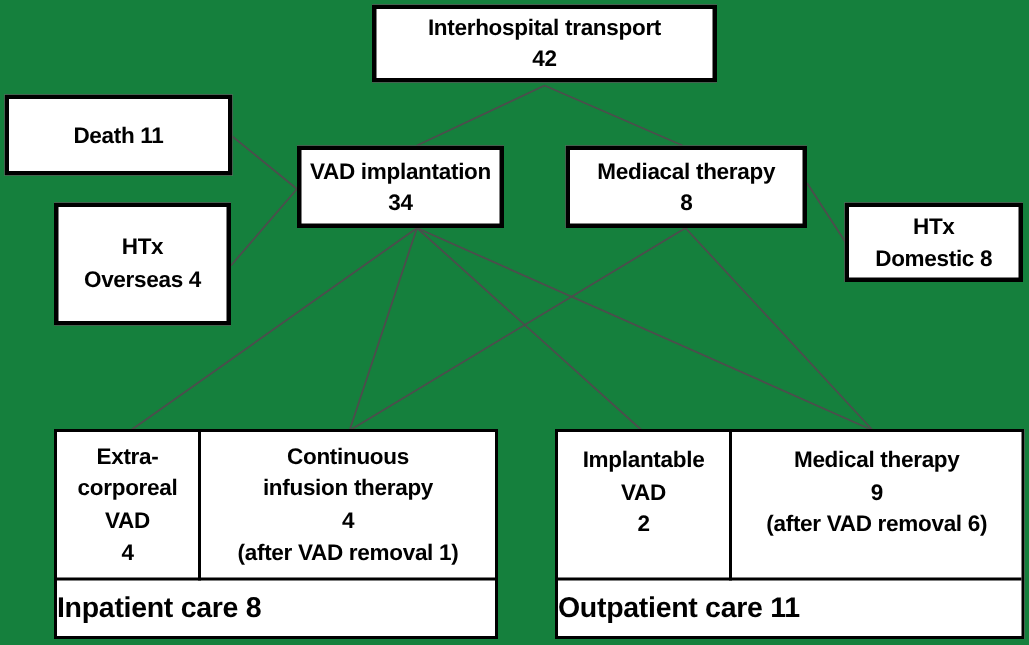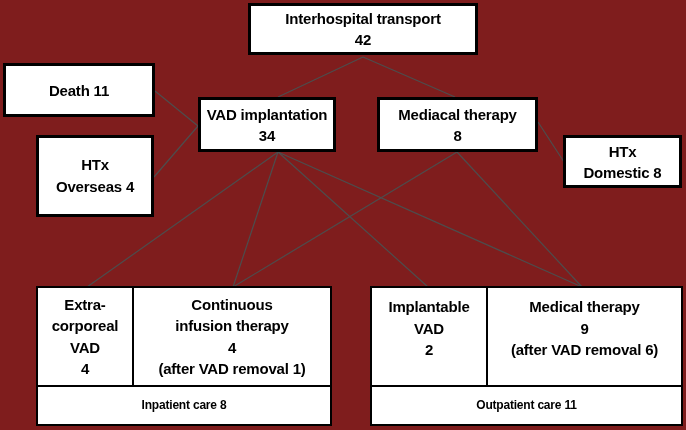--- a/index.html
+++ b/index.html
@@ -64,29 +64,29 @@
     justify-content: center;
     white-space: nowrap;
   }
   .cell-col1 { border-right: 2px solid #000000; }
   .cell-row1 { border-bottom: 2px solid #000000; }
   .cell-top  { justify-content: flex-start; padding-top: 8px; }
   .band {
     grid-column: 1 / 3;
     display: flex;
     align-items: center;
-    justify-content: center;
-    font-size: 12px;
+    justify-content: flex-start;
+    font-size: 19px;
     white-space: nowrap;
   }
 </style>
 </head>
 <body>
 
-<div class="figure" style="background: #7f1d1d;">
+<div class="figure" style="background: #15803d;">
 
   <svg class="connector-layer" viewBox="0 0 686 430" xmlns="http://www.w3.org/2000/svg">
       <line x1="363" y1="57" x2="278" y2="97" stroke="#4d4d4d" stroke-width="1.2"></line>
       <line x1="363" y1="57" x2="455" y2="97" stroke="#4d4d4d" stroke-width="1.2"></line>
       <line x1="155" y1="91" x2="198" y2="126" stroke="#4d4d4d" stroke-width="1.2"></line>
       <line x1="154" y1="177" x2="198" y2="126" stroke="#4d4d4d" stroke-width="1.2"></line>
       <line x1="538" y1="122" x2="564" y2="162" stroke="#4d4d4d" stroke-width="1.2"></line>
       <line x1="278" y1="152" x2="87" y2="287" stroke="#4d4d4d" stroke-width="1.2"></line>
       <line x1="278" y1="152" x2="233" y2="287" stroke="#4d4d4d" stroke-width="1.2"></line>
       <line x1="278" y1="152" x2="428" y2="287" stroke="#4d4d4d" stroke-width="1.2"></line>

